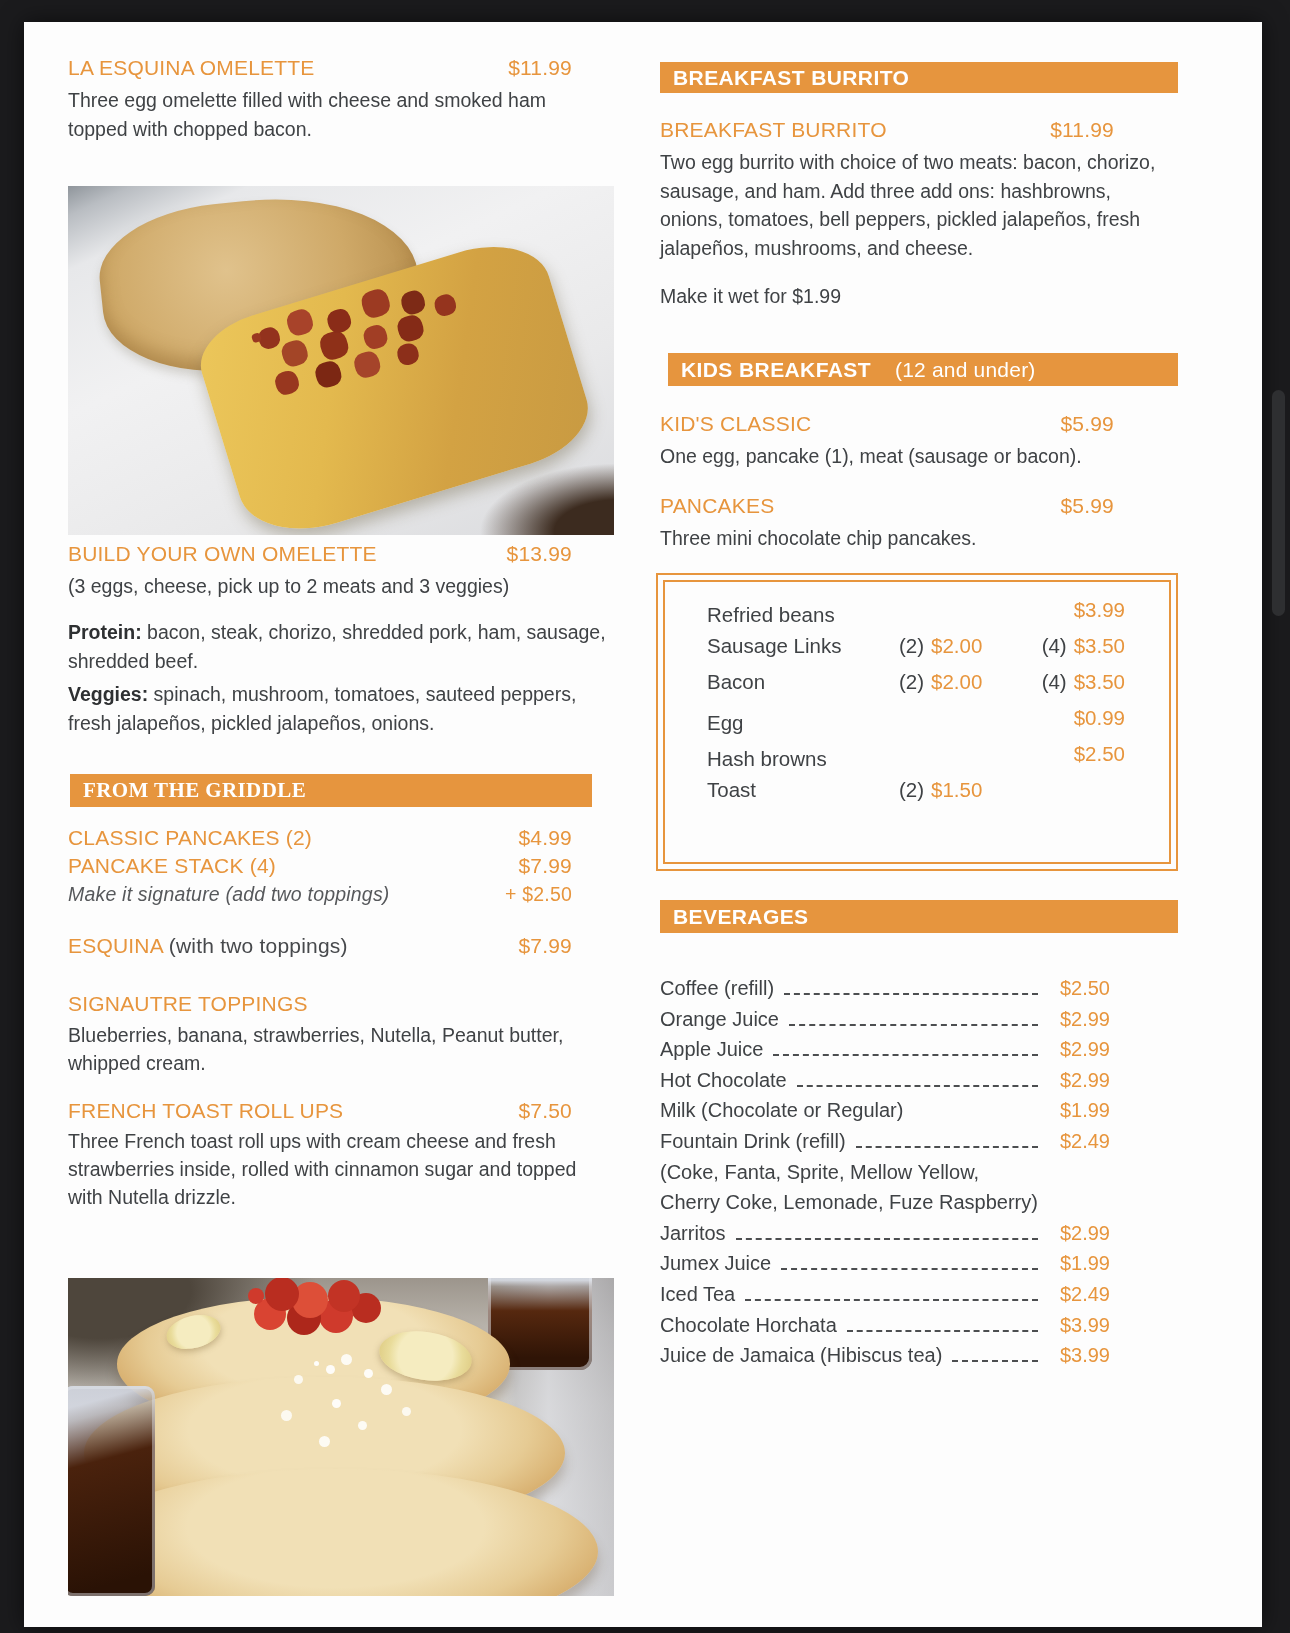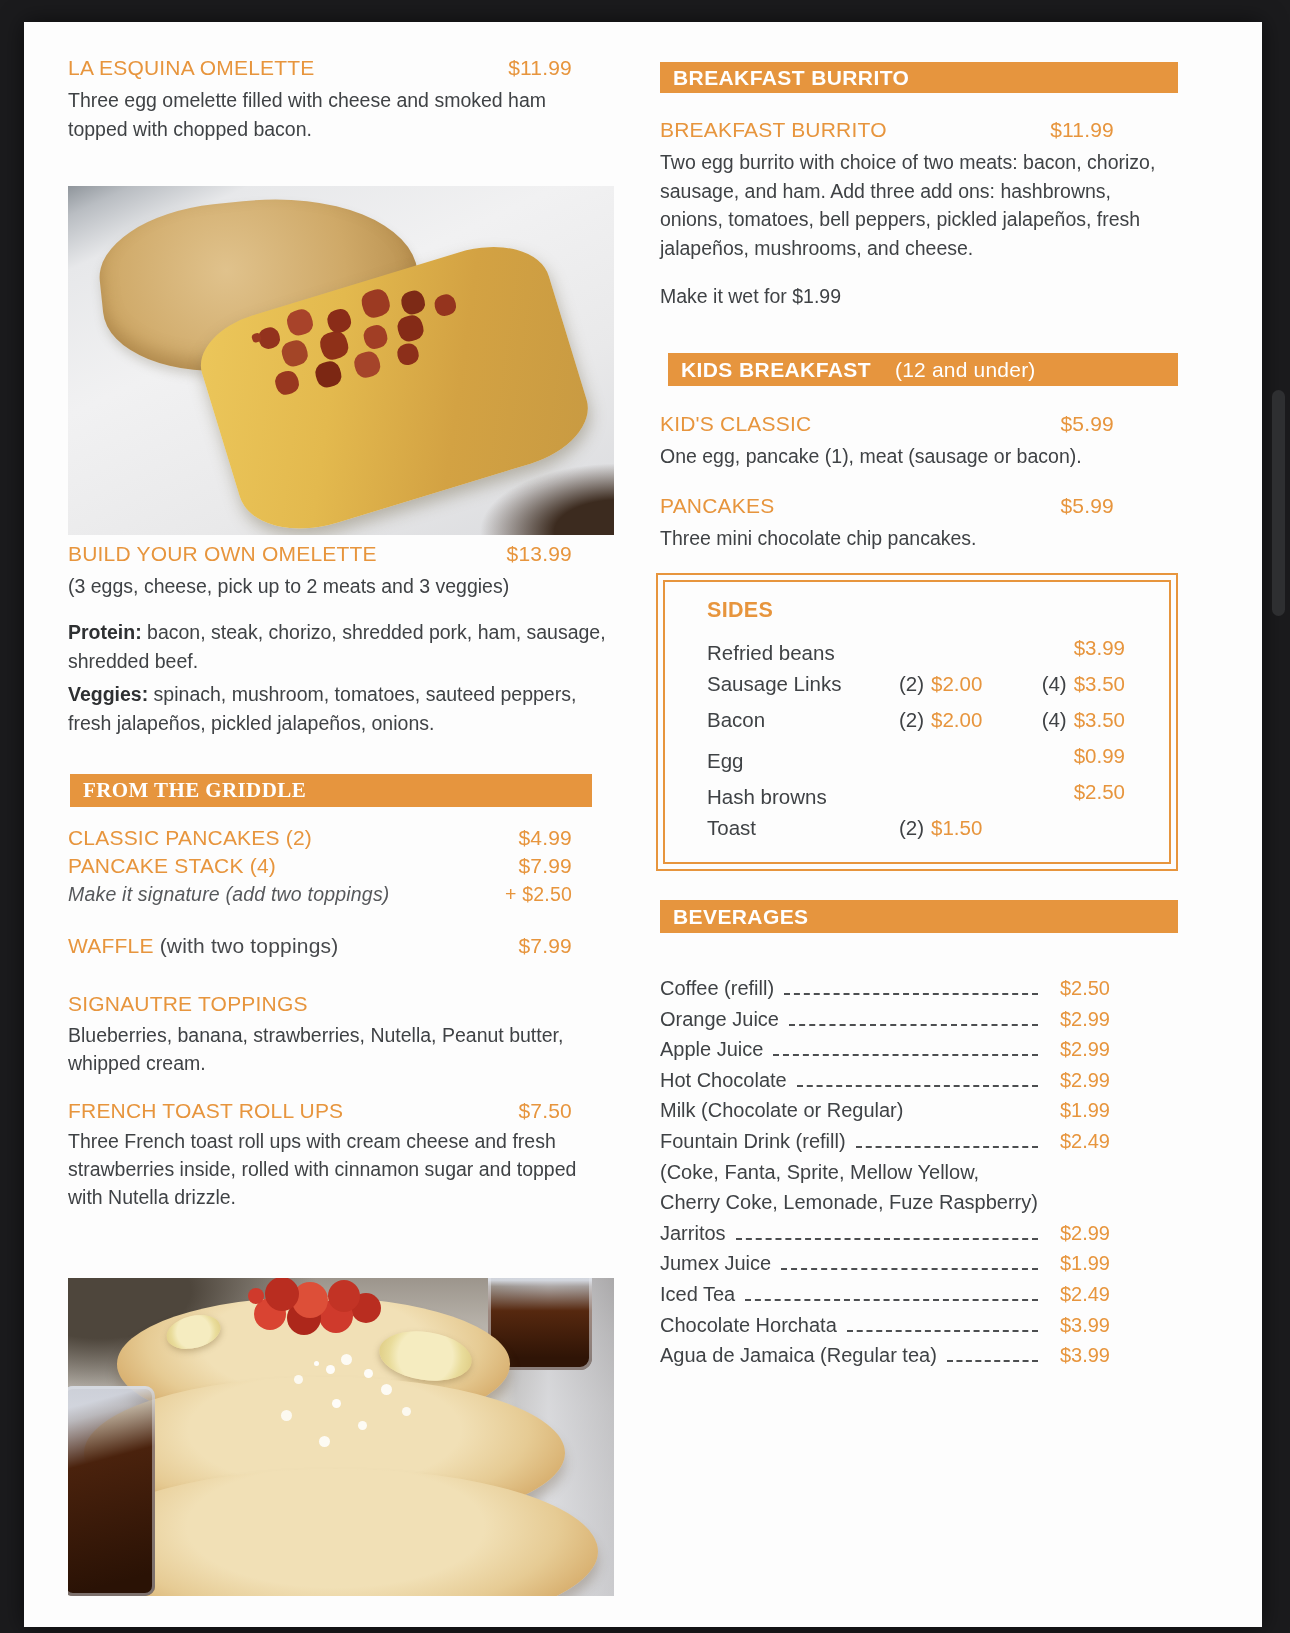--- a/index.html
+++ b/index.html
@@ -154,21 +154,21 @@
     <div class="mrow" style="top:832px;">
       <span>PANCAKE STACK (4)</span>
       <span class="lprice">$7.99</span>
     </div>
     <div class="mrow italic" style="top:861px;color:#56585b;">
       <span>Make it signature (add two toppings)</span>
       <span class="lprice" style="font-style:normal;">+ $2.50</span>
     </div>
 
     <div class="mrow" style="top:912px;">
-      <span>WAFFLE</span><span class="note"> (with two toppings)</span>
+      <span>ESQUINA</span><span class="note"> (with two toppings)</span>
       <span class="lprice">$7.99</span>
     </div>
 
     <div class="mrow" style="top:970px;">
       <span>SIGNAUTRE TOPPINGS</span>
     </div>
     <div class="desc descsm" style="top:999px;width:540px;">Blueberries, banana, strawberries, Nutella, Peanut butter, whipped cream.</div>
 
     <div class="mrow" style="top:1077px;">
       <span>FRENCH TOAST ROLL UPS</span>
@@ -214,21 +214,20 @@
     <div class="desc" style="top:420px;width:508px;">One egg, pancake (1), meat (sausage or bacon).</div>
 
     <div class="mrow" style="top:472px;">
       <span>PANCAKES</span>
       <span class="rprice">$5.99</span>
     </div>
     <div class="desc" style="top:502px;width:508px;">Three mini chocolate chip pancakes.</div>
 
     <div class="sides-box" style="top:551px;left:-4px;width:522px;height:298px;">
       <div class="sides-inner">
-        <div class="sides-title">SIDES</div>
 
         <div class="sides-row">
           <span class="sname">Refried beans</span>
           <span class="smid">
               <span class="q"></span>
               <span class="p"></span>
             </span>
           <span class="sright">
               <span class="q"></span>
               <span class="p">$3.99</span>
@@ -351,21 +350,21 @@
         <span class="bname">Iced Tea</span>
         <span class="leader"></span>
         <span class="bprice">$2.49</span>
       </div>
       <div class="bev-row">
         <span class="bname">Chocolate Horchata</span>
         <span class="leader"></span>
         <span class="bprice">$3.99</span>
       </div>
       <div class="bev-row">
-        <span class="bname">Agua de Jamaica (Regular tea)</span>
+        <span class="bname">Juice de Jamaica (Hibiscus tea)</span>
         <span class="leader"></span>
         <span class="bprice">$3.99</span>
       </div>
     </div>
 
   </div>
 </div>
 
 <div class="scroll-thumb"></div>
 

